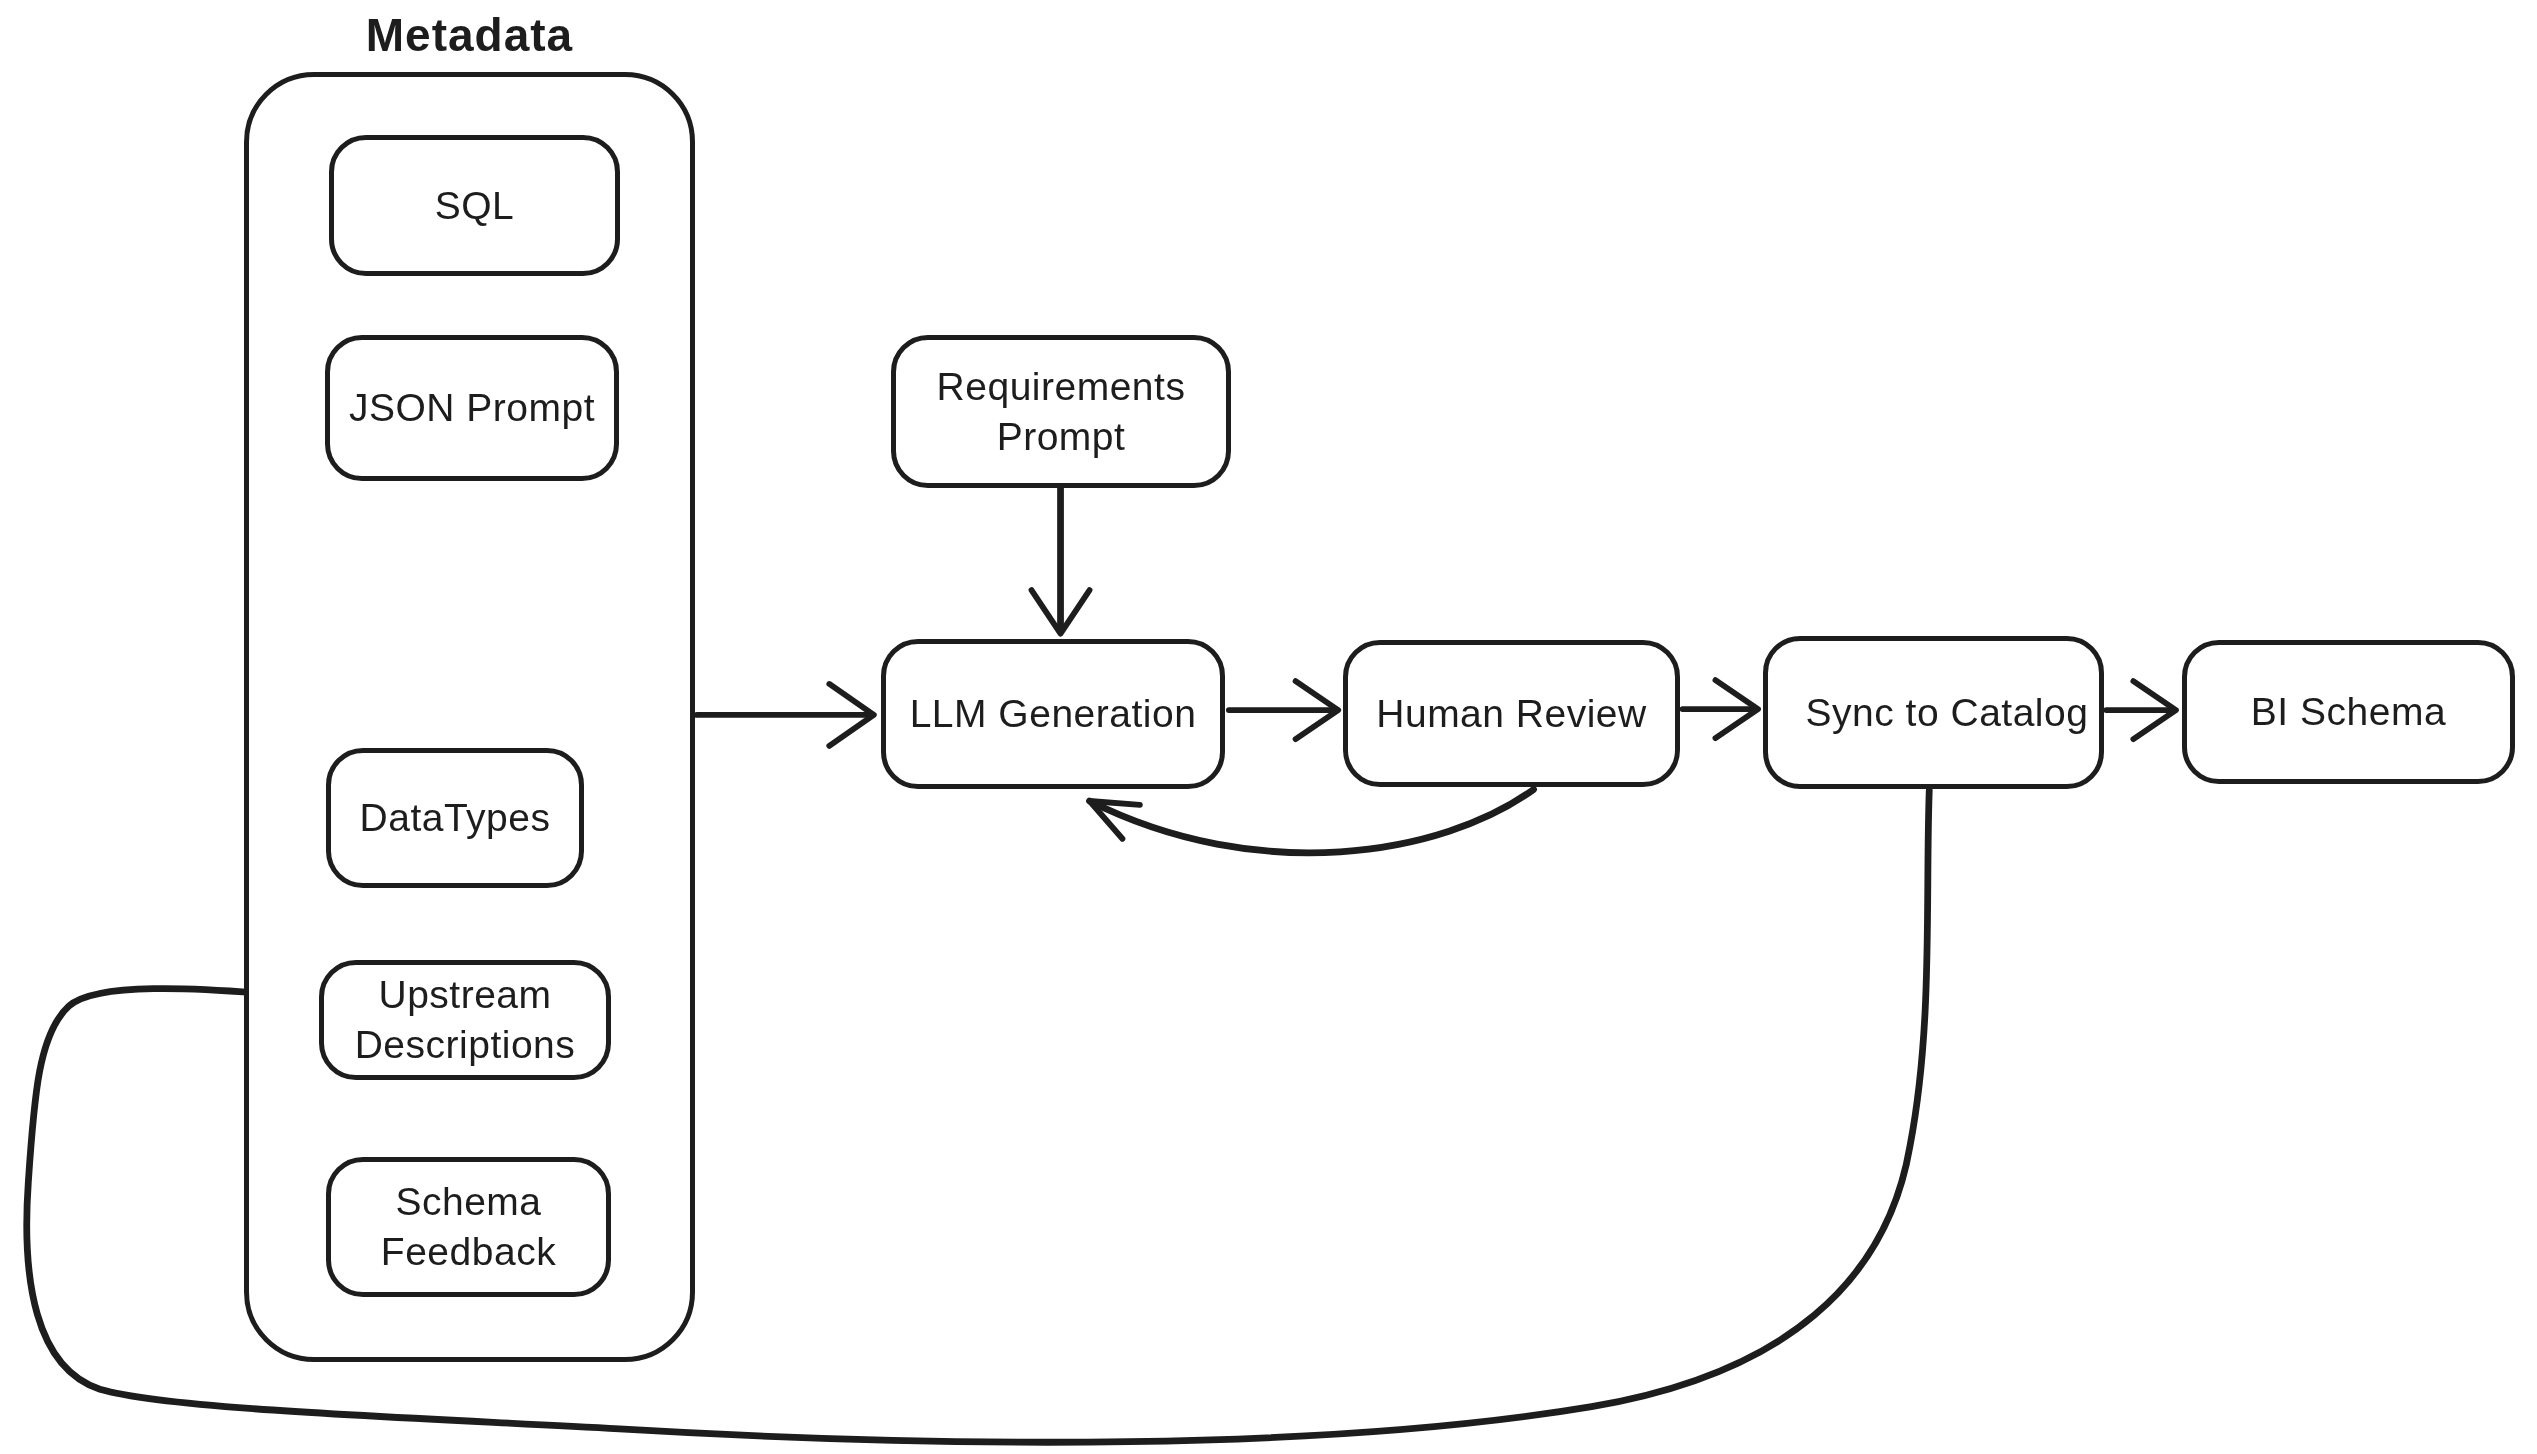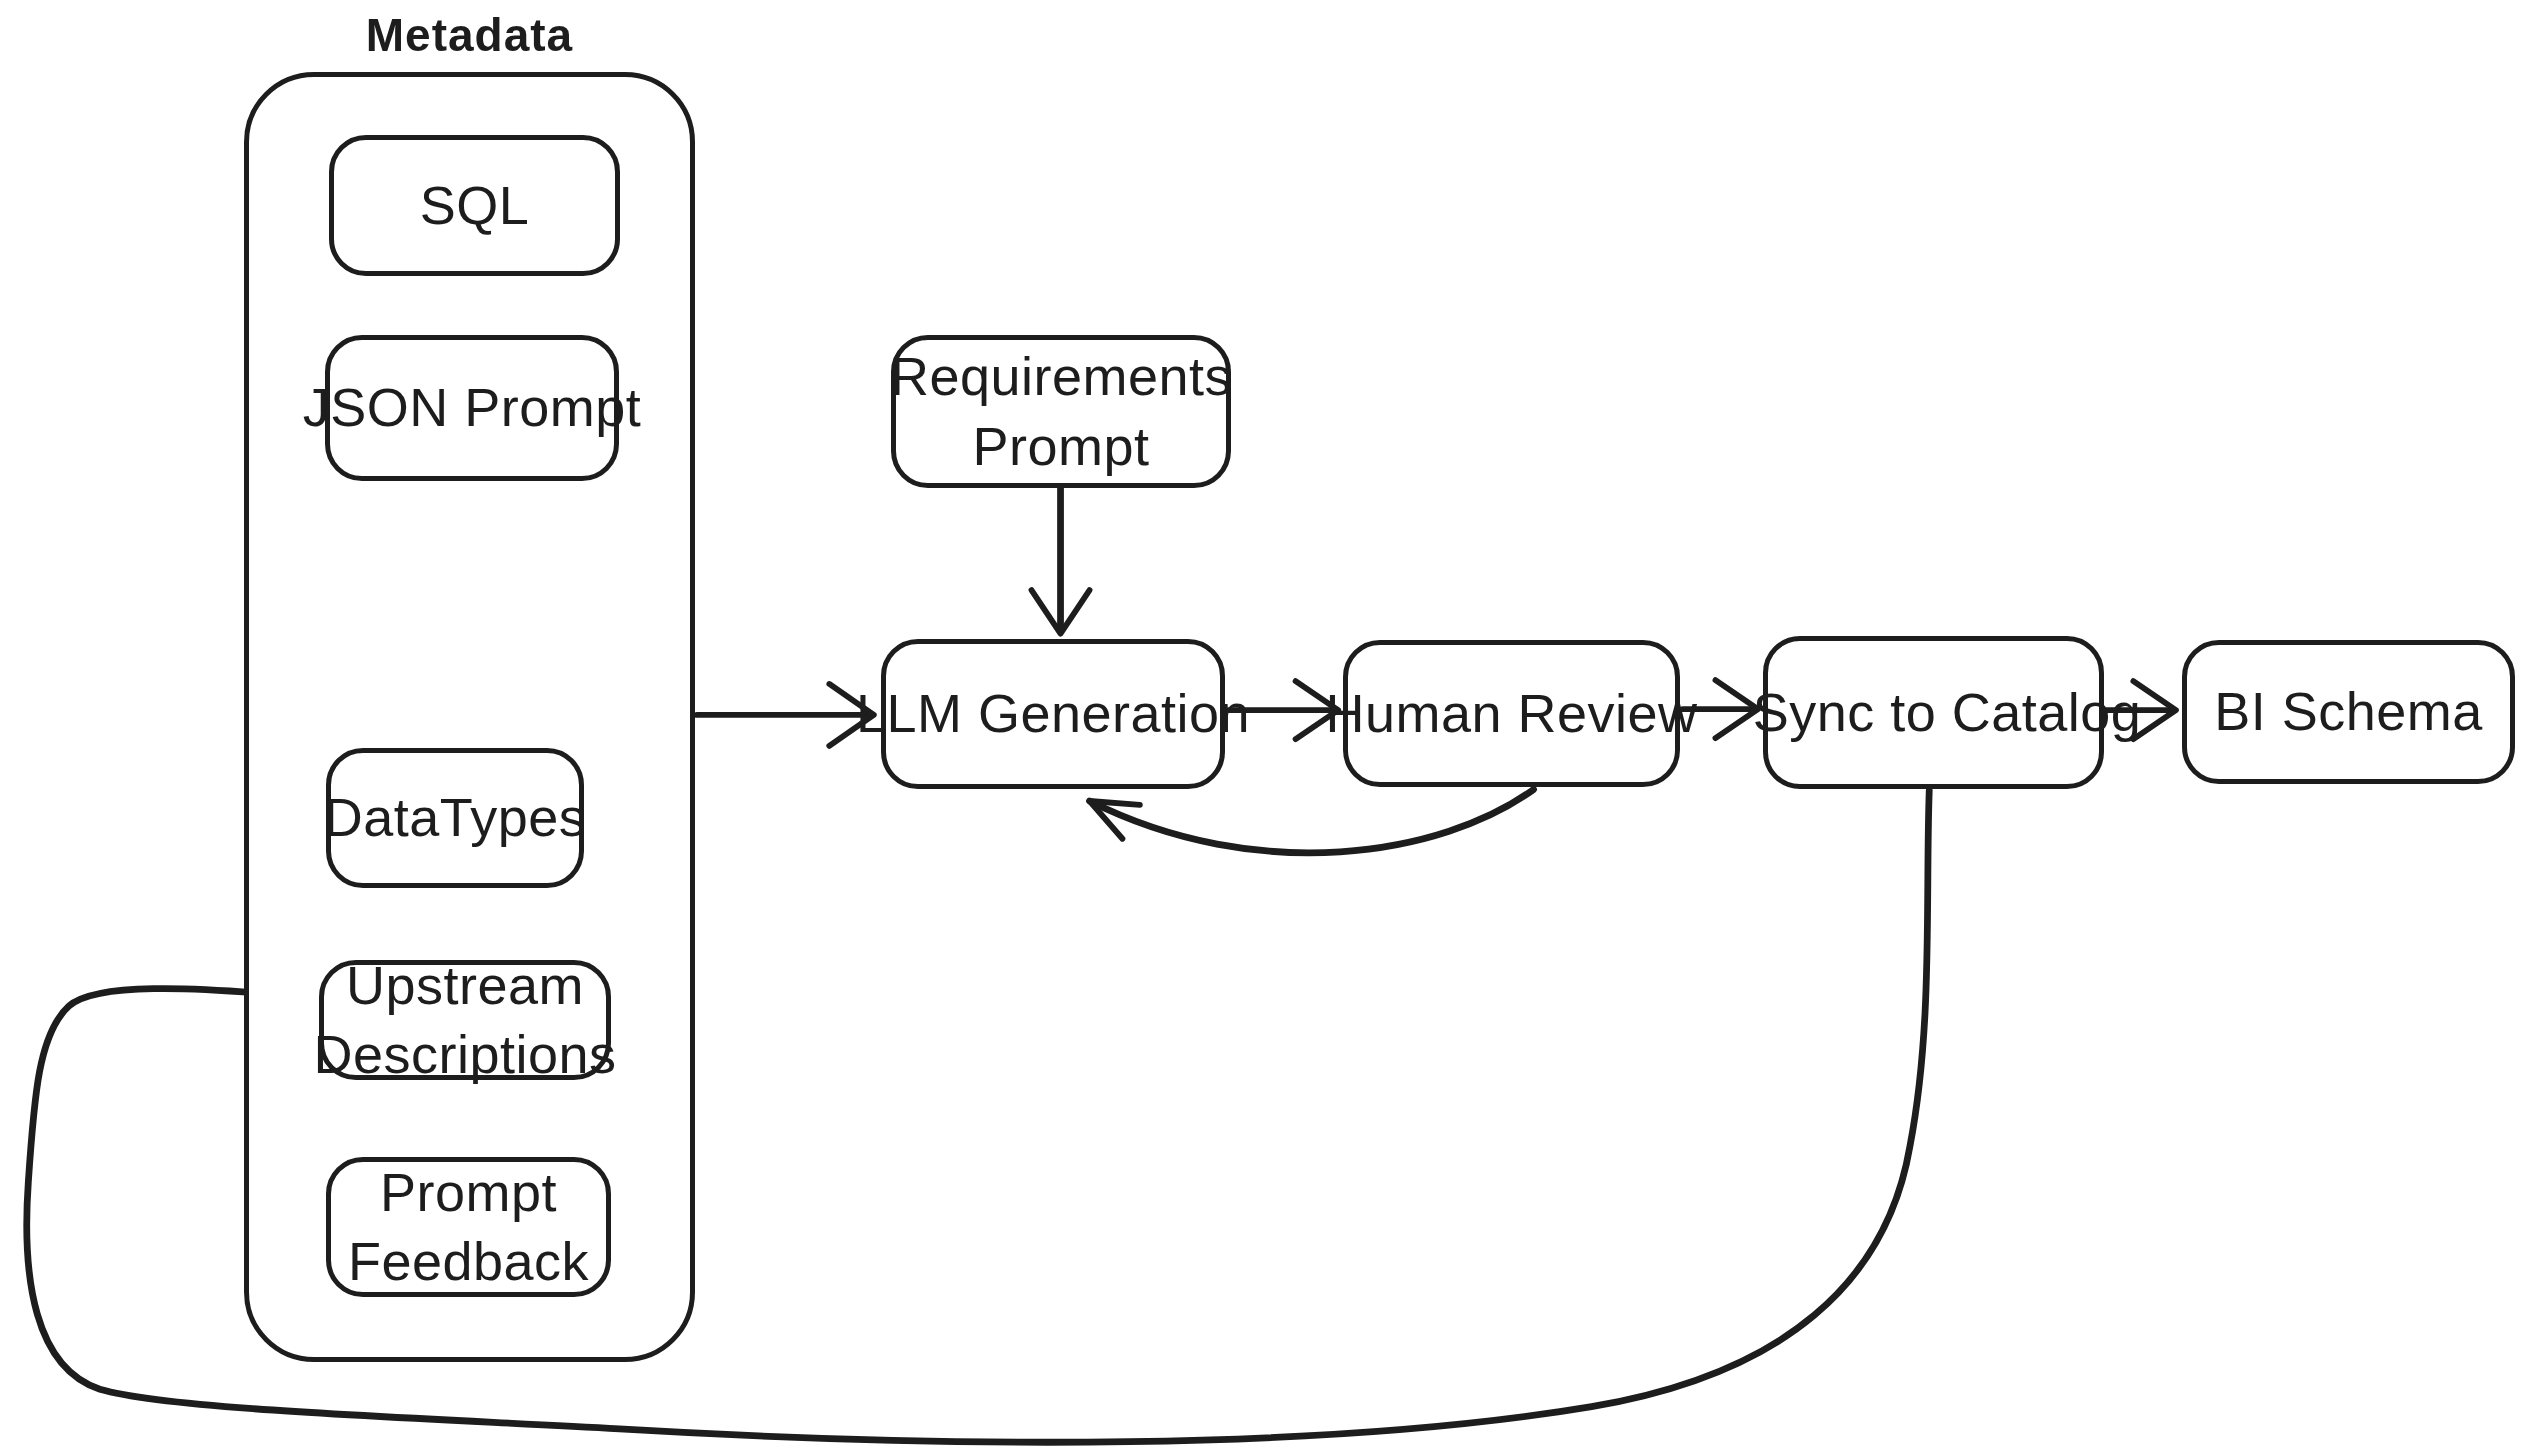--- a/index.html
+++ b/index.html
@@ -30,21 +30,21 @@
   .node {
     position: absolute;
     box-sizing: border-box;
     border: 5.8px solid #1d1d1d;
     border-radius: 37px;
     background: #ffffff;
     display: flex;
     align-items: center;
     justify-content: center;
     text-align: center;
-    font-size: 54px;
+    font-size: 39px;
     font-weight: 500;
     line-height: 1.28;
     letter-spacing: 0.5px;
   }
   .node.oneline { white-space: nowrap; }
   .group-box {
     position: absolute;
     box-sizing: border-box;
     border: 5.8px solid #1d1d1d;
     border-radius: 70px;
@@ -109,21 +109,21 @@
     <path d="M279,1008 L328,1034 L275,1049" stroke-width="6"></path>
   </svg>
 
   <div id="n-group" class="group-box"></div>
   <div id="n-group-title" class="group-title">Metadata</div>
 
   <div id="n-sql" class="node oneline">SQL</div>
   <div id="n-json" class="node oneline">JSON Prompt</div>
   <div id="n-types" class="node oneline">DataTypes</div>
   <div id="n-upstream" class="node">Upstream Descriptions</div>
-  <div id="n-feedback" class="node">Prompt Feedback</div>
+  <div id="n-feedback" class="node">Schema Feedback</div>
 
   <div id="n-req" class="node">Requirements Prompt</div>
   <div id="n-llm" class="node oneline">LLM Generation</div>
   <div id="n-human" class="node oneline">Human Review</div>
   <div id="n-sync" class="node oneline">Sync to Catalog</div>
   <div id="n-bi" class="node oneline">BI Schema</div>
 
 </div>
 
 

